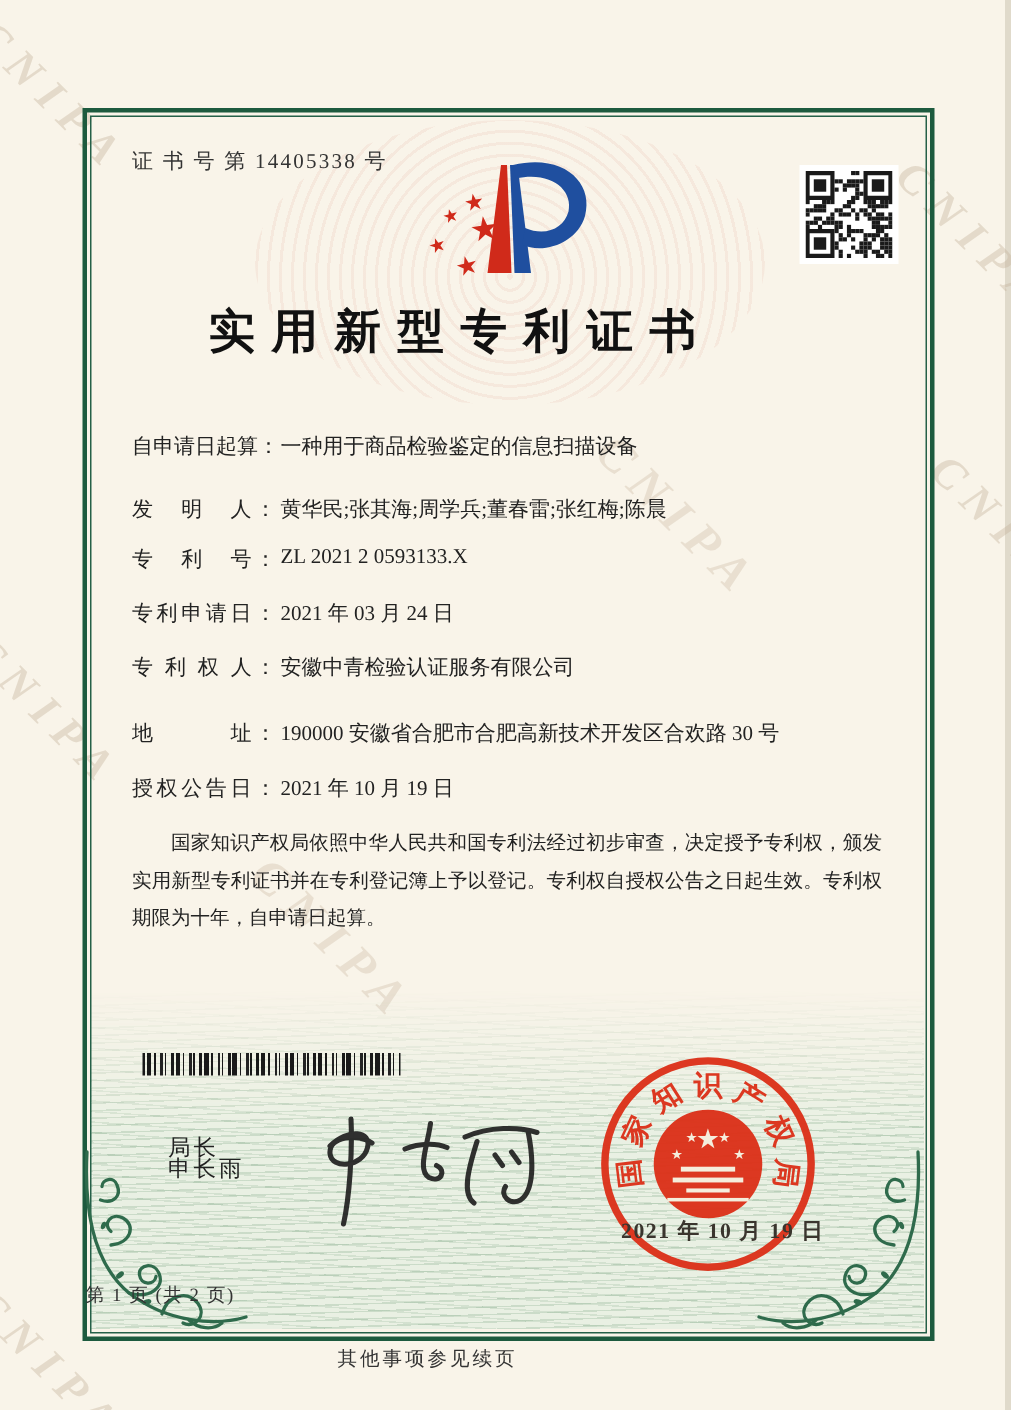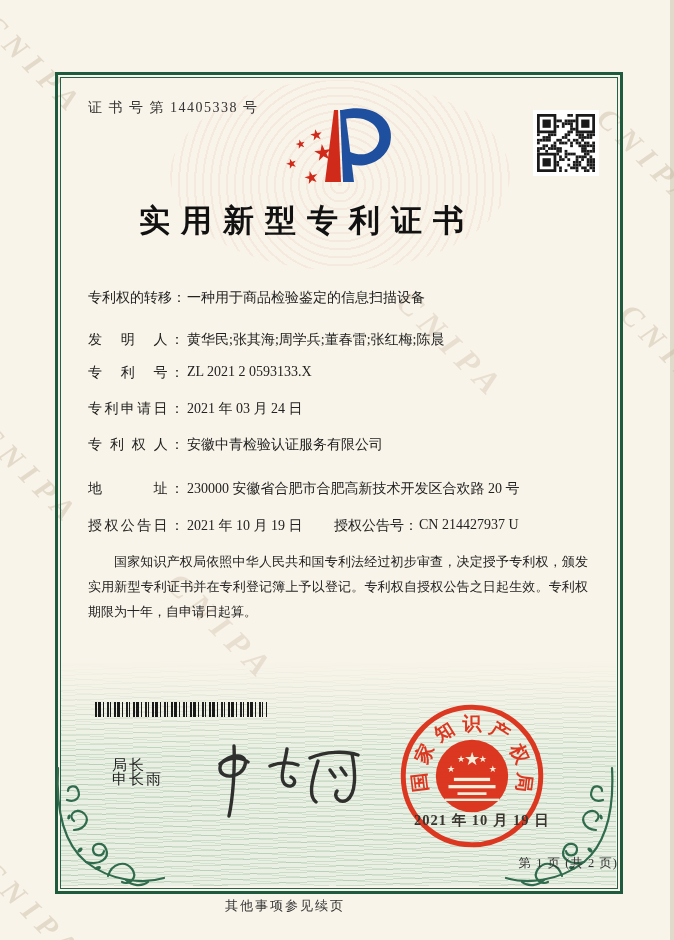--- a/index.html
+++ b/index.html
@@ -90,21 +90,21 @@
   .sig-title{position:absolute;left:112px;top:756px;font-size:15px;z-index:4;color:#222;letter-spacing:2px;}
   .sig-name{position:absolute;left:112px;top:770px;font-size:15px;z-index:4;color:#222;letter-spacing:2px;}
   .sig-hand{position:absolute;left:193px;top:742px;z-index:4;}
 
   .seal{position:absolute;left:396px;top:700px;width:152px;height:152px;z-index:5;opacity:0.95;}
   .seal-date{
     position:absolute;left:414px;top:811px;width:160px;z-index:6;
     font-size:14.5px;font-weight:bold;color:#3a352e;letter-spacing:1px;white-space:nowrap;
   }
 
-  .page-no{position:absolute;left:57px;top:855px;width:561px;text-align:right;z-index:4;font-size:12.5px;color:#333;letter-spacing:1px;}
+  .page-no{position:absolute;left:57px;top:855px;width:561px;text-align:left;z-index:4;font-size:12.5px;color:#333;letter-spacing:1px;}
   .cont-note{position:absolute;left:0;top:897px;width:570px;text-align:center;z-index:4;font-size:13px;color:#333;letter-spacing:2px;}
 </style>
 </head>
 <body>
 
 <div class="edge-strip"></div>
 
 <div class="wm" style="left:-12px;top:2px;font-size:30px;">CNIPA</div>
 <div class="wm" style="left:602px;top:96px;font-size:30px;">CNIPA</div>
 <div class="wm" style="left:-16px;top:412px;font-size:30px;">CNIPA</div>
@@ -324,42 +324,39 @@
           <rect x="36" y="40" width="2" height="2"></rect>
           <rect x="40" y="40" width="2" height="2"></rect>
         </g>
     </g>
   </svg>
 </div>
 
 <div class="title">实用新型专利证书</div>
 
 <div class="field" style="top:289px">
-  <span class="flabel">专利权的转移：</span><span class="fvalue">一种用于商品检验鉴定的信息扫描设备</span>
+  <span class="flabel">自申请日起算：</span><span class="fvalue">一种用于商品检验鉴定的信息扫描设备</span>
 </div>
 <div class="field" style="top:331px">
   <span class="flabel">发　明　人：</span><span class="fvalue">黄华民;张其海;周学兵;董春雷;张红梅;陈晨</span>
 </div>
 <div class="field" style="top:364px">
   <span class="flabel">专　利　号：</span><span class="fvalue">ZL 2021 2 0593133.X</span>
 </div>
 <div class="field" style="top:400px">
   <span class="flabel">专利申请日：</span><span class="fvalue">2021 年 03 月 24 日</span>
 </div>
 <div class="field" style="top:436px">
   <span class="flabel">专 利 权 人：</span><span class="fvalue">安徽中青检验认证服务有限公司</span>
 </div>
 <div class="field" style="top:480px">
-  <span class="flabel">地　　　址：</span><span class="fvalue">230000 安徽省合肥市合肥高新技术开发区合欢路 20 号</span>
+  <span class="flabel">地　　　址：</span><span class="fvalue">190000 安徽省合肥市合肥高新技术开发区合欢路 30 号</span>
 </div>
 <div class="field" style="top:517px;width:500px;">
   <span class="flabel">授权公告日：</span><span class="fvalue">2021 年 10 月 19 日</span>
-  <span class="pair2">
-    <span class="flabel">授权公告号：</span><span class="fvalue">CN 214427937 U</span>
-  </span>
 </div>
 
 <div class="paras">
   <p>国家知识产权局依照中华人民共和国专利法经过初步审查，决定授予专利权，颁发实用新型专利证书并在专利登记簿上予以登记。专利权自授权公告之日起生效。专利权期限为十年，自申请日起算。</p>
 </div>
 
 <div class="barcode"></div>
 
 <div class="sig-title">局长</div>
 <div class="sig-name">申长雨</div>

